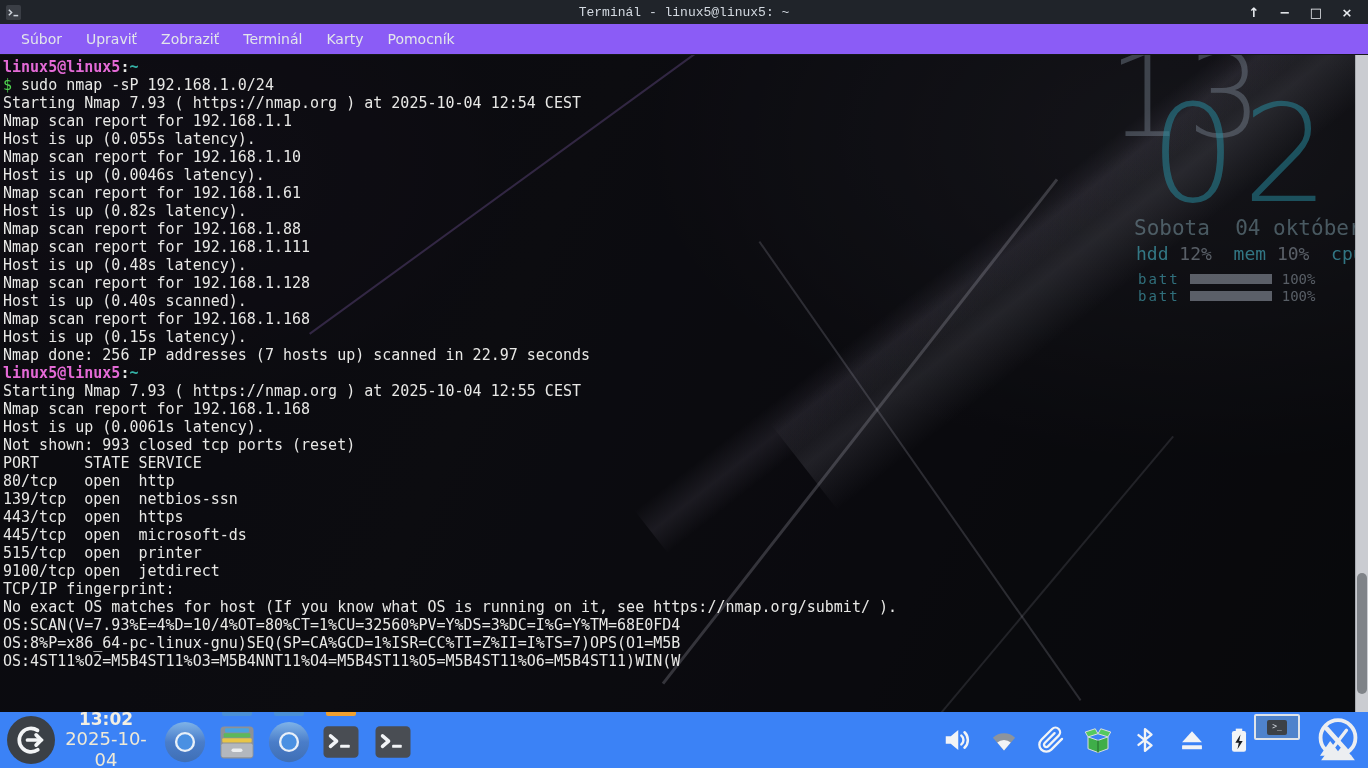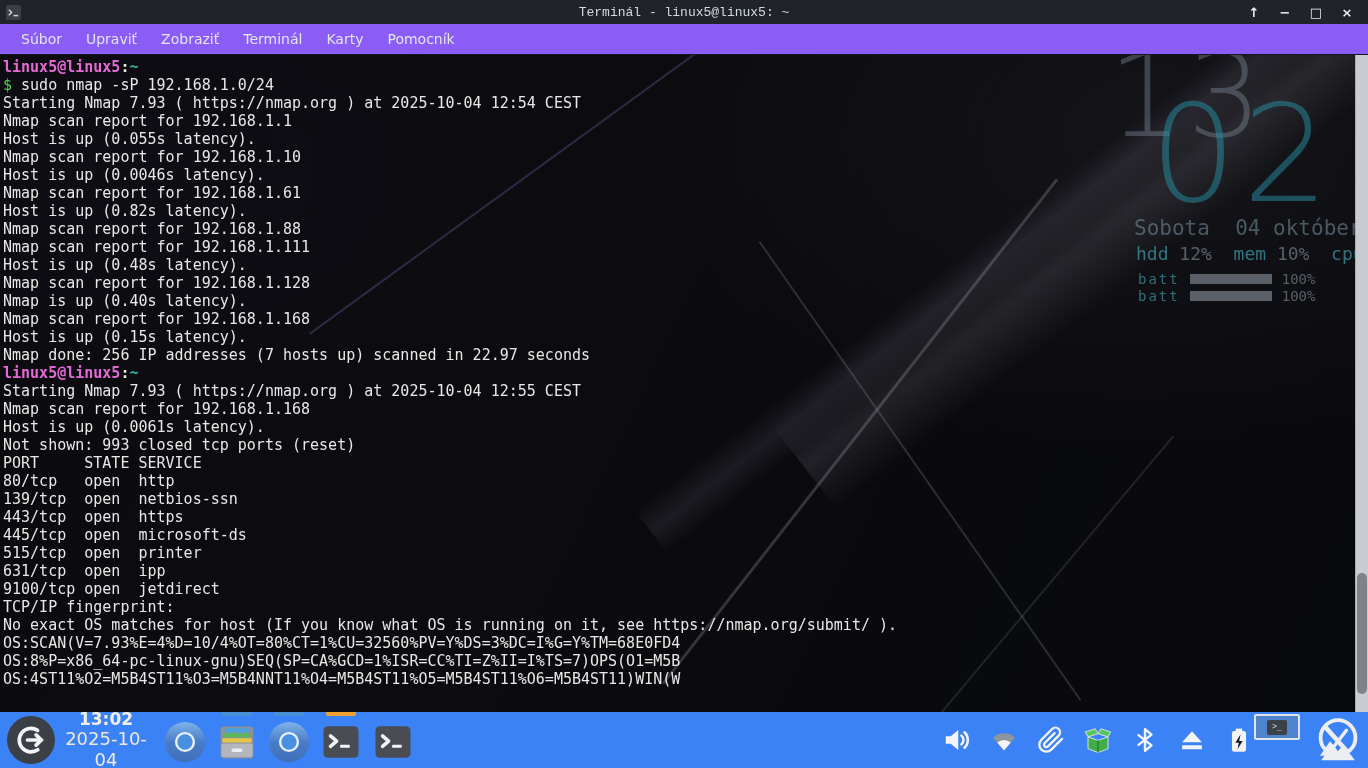--- a/index.html
+++ b/index.html
@@ -145,36 +145,35 @@
       <div class="tline">Nmap scan report for 192.168.1.1</div>
       <div class="tline">Host is up (0.055s latency).</div>
       <div class="tline">Nmap scan report for 192.168.1.10</div>
       <div class="tline">Host is up (0.0046s latency).</div>
       <div class="tline">Nmap scan report for 192.168.1.61</div>
       <div class="tline">Host is up (0.82s latency).</div>
       <div class="tline">Nmap scan report for 192.168.1.88</div>
       <div class="tline">Nmap scan report for 192.168.1.111</div>
       <div class="tline">Host is up (0.48s latency).</div>
       <div class="tline">Nmap scan report for 192.168.1.128</div>
-      <div class="tline">Nmap is up (0.40s latency).</div>
+      <div class="tline">Host is up (0.40s scanned).</div>
       <div class="tline">Nmap scan report for 192.168.1.168</div>
       <div class="tline">Host is up (0.15s latency).</div>
       <div class="tline">Nmap done: 256 IP addresses (7 hosts up) scanned in 22.97 seconds</div>
       <div class="tline"><span class="u">linux5@linux5</span><span class="w">:</span><span class="p">~</span></div>
       <div class="tline">Starting Nmap 7.93 ( https://nmap.org ) at 2025-10-04 12:55 CEST</div>
       <div class="tline">Nmap scan report for 192.168.1.168</div>
       <div class="tline">Host is up (0.0061s latency).</div>
       <div class="tline">Not shown: 993 closed tcp ports (reset)</div>
       <div class="tline">PORT     STATE SERVICE</div>
       <div class="tline">80/tcp   open  http</div>
       <div class="tline">139/tcp  open  netbios-ssn</div>
       <div class="tline">443/tcp  open  https</div>
       <div class="tline">445/tcp  open  microsoft-ds</div>
       <div class="tline">515/tcp  open  printer</div>
-      <div class="tline">631/tcp  open  ipp</div>
       <div class="tline">9100/tcp open  jetdirect</div>
       <div class="tline">TCP/IP fingerprint:</div>
       <div class="tline">No exact OS matches for host (If you know what OS is running on it, see https://nmap.org/submit/ ).</div>
       <div class="tline">OS:SCAN(V=7.93%E=4%D=10/4%OT=80%CT=1%CU=32560%PV=Y%DS=3%DC=I%G=Y%TM=68E0FD4</div>
       <div class="tline">OS:8%P=x86_64-pc-linux-gnu)SEQ(SP=CA%GCD=1%ISR=CC%TI=Z%II=I%TS=7)OPS(O1=M5B</div>
       <div class="tline">OS:4ST11%O2=M5B4ST11%O3=M5B4NNT11%O4=M5B4ST11%O5=M5B4ST11%O6=M5B4ST11)WIN(W</div>
     </div>
 
   <div class="scrollbar">
     <div class="sb-thumb"></div>

